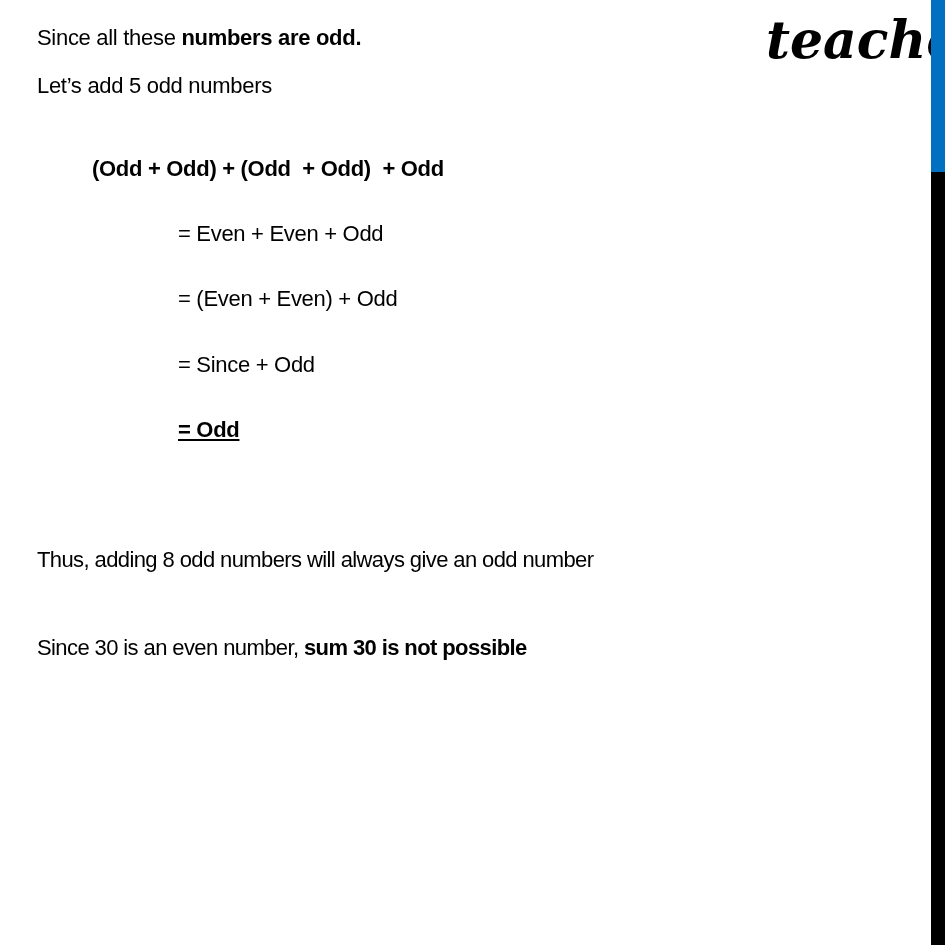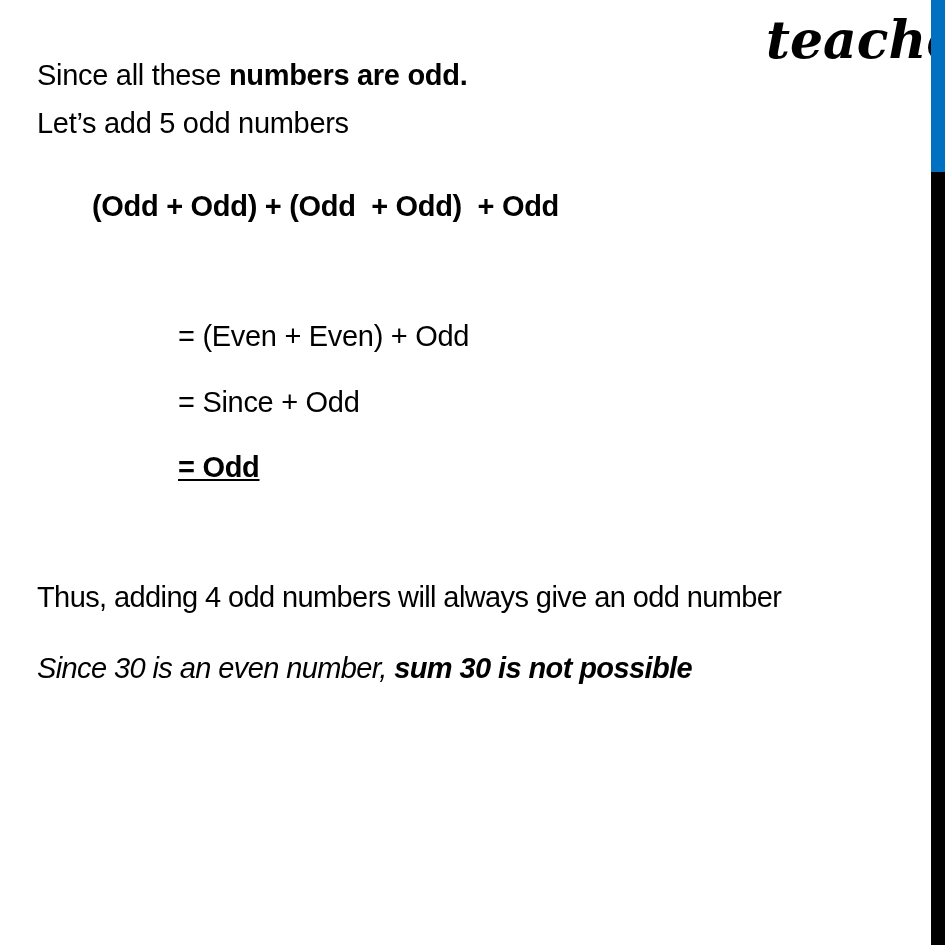--- a/index.html
+++ b/index.html
@@ -49,50 +49,50 @@
       font-family: "DejaVu Serif", "Liberation Serif", serif;
       font-style: italic;
       font-weight: bold;
       font-size: 52px;
       letter-spacing: 0px;
       line-height: 1;
       color: #000;
     }
     .line {
       position: absolute;
-      font-size: 29px;
+      font-size: 22px;
       line-height: 32px;
       white-space: pre;
       letter-spacing: -0.3px;
-      margin-top: 37px;
     }
     .b { font-weight: bold; }
   </style>
 </head>
 <body>
 
 <div class="slide">
 
   <div class="logo">teachoo</div>
 
   <div class="line" style="left:37px; top:22px;"><span>Since all these </span><span class="b">numbers are odd.</span></div>
 
   <div class="line" style="left:37px; top:70px;"><span>Let’s add 5 odd numbers</span></div>
 
   <div class="line b" style="left:92px; top:153px;"><span>(Odd + Odd) + (Odd  + Odd)  + Odd</span></div>
 
+  <div class="line" style="left:178px; top:218px;"><span>= Even + Even + Odd</span></div>
 
   <div class="line" style="left:178px; top:283px;"><span>= (Even + Even) + Odd</span></div>
 
   <div class="line" style="left:178px; top:349px;"><span>= Since + Odd</span></div>
 
   <div class="line b" style="left:178px; top:414px;text-decoration:underline;"><span>= Odd</span></div>
 
-  <div class="line" style="left:37px; top:544px; letter-spacing:-0.6px;"><span>Thus, adding 4 odd numbers will always give an odd number</span></div>
+  <div class="line" style="left:37px; top:544px; letter-spacing:-0.6px;"><span>Thus, adding 8 odd numbers will always give an odd number</span></div>
 
-  <div class="line" style="left:37px; top:615px; letter-spacing:-0.6px;font-style:italic;"><span>Since 30 is an even number, </span><span class="b">sum 30 is not possible</span></div>
+  <div class="line" style="left:37px; top:632px; letter-spacing:-0.6px;"><span>Since 30 is an even number, </span><span class="b">sum 30 is not possible</span></div>
 
 </div>
 
 <div class="side-bar">
   <div class="blue" style="background: rgb(0, 112, 192);"></div>
   <div class="black" style="background: rgb(0, 0, 0);"></div>
 </div>
 
 </body></html>

